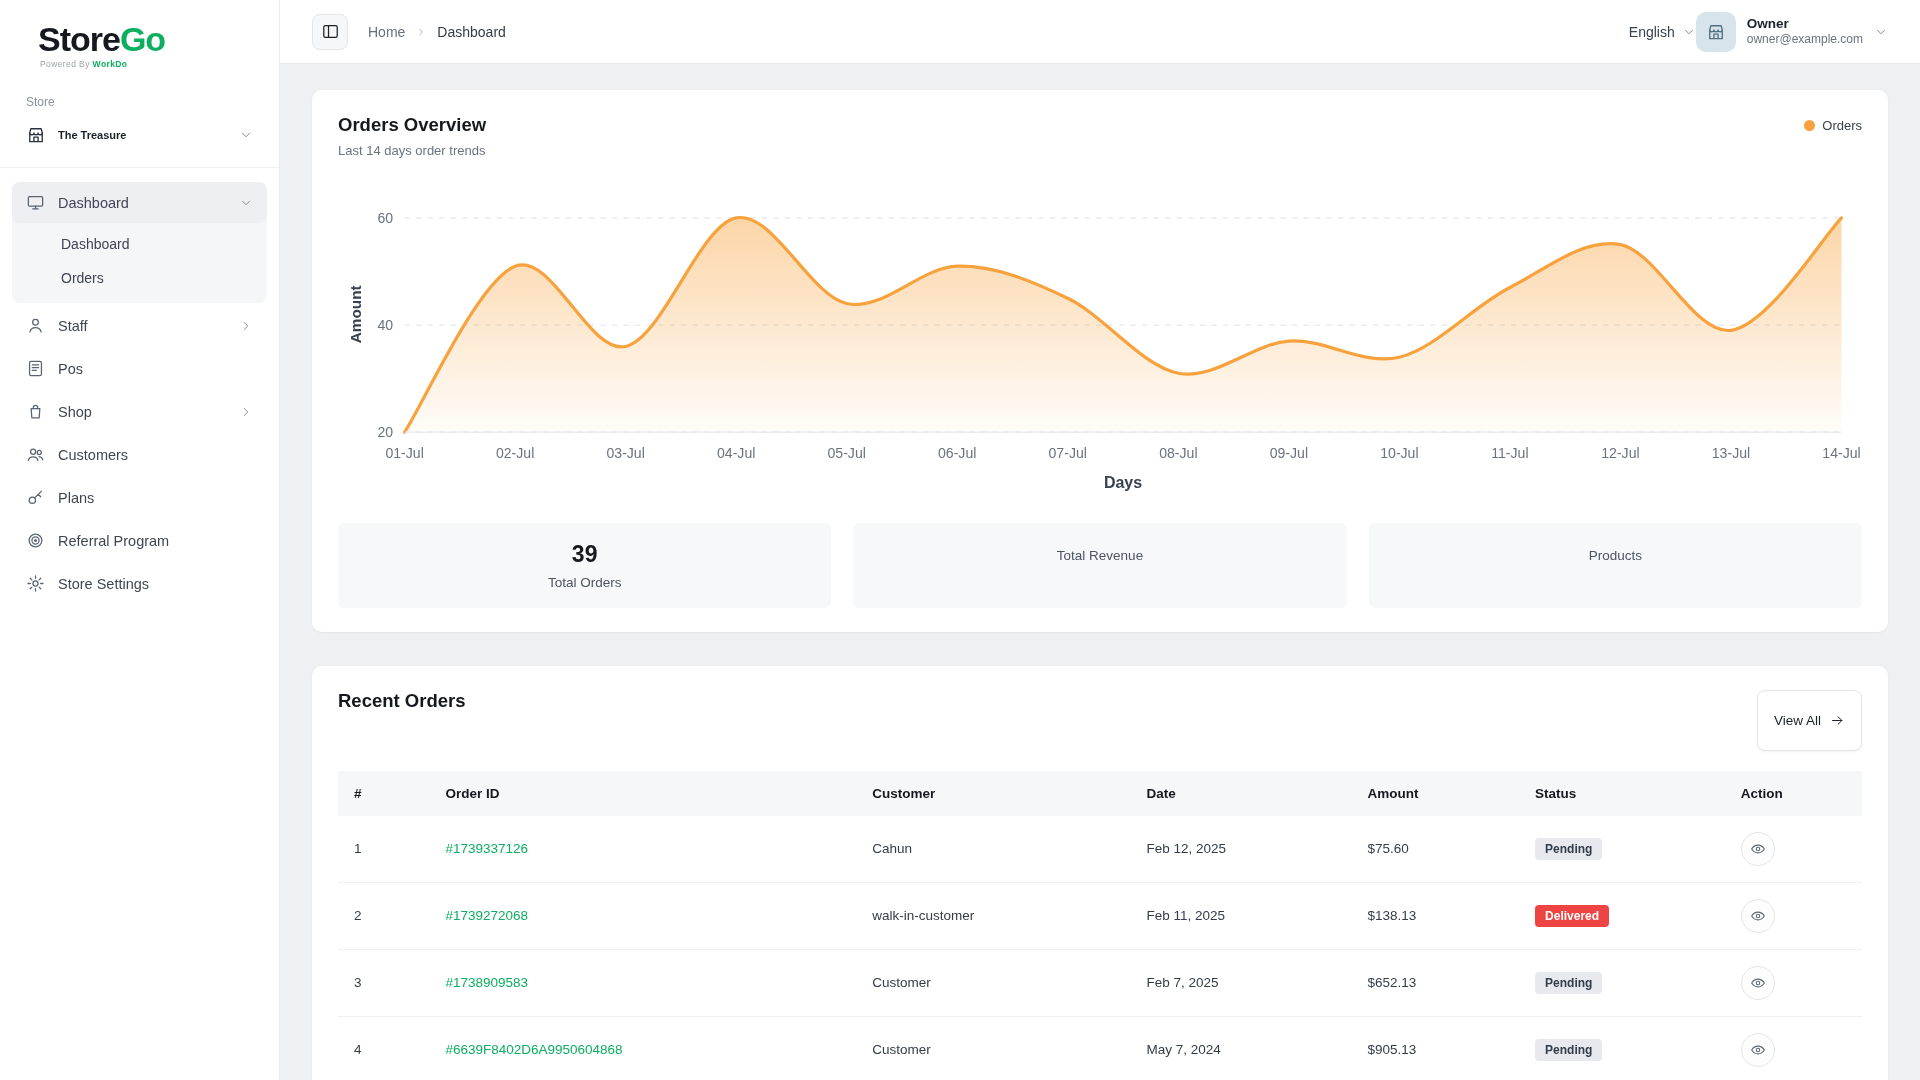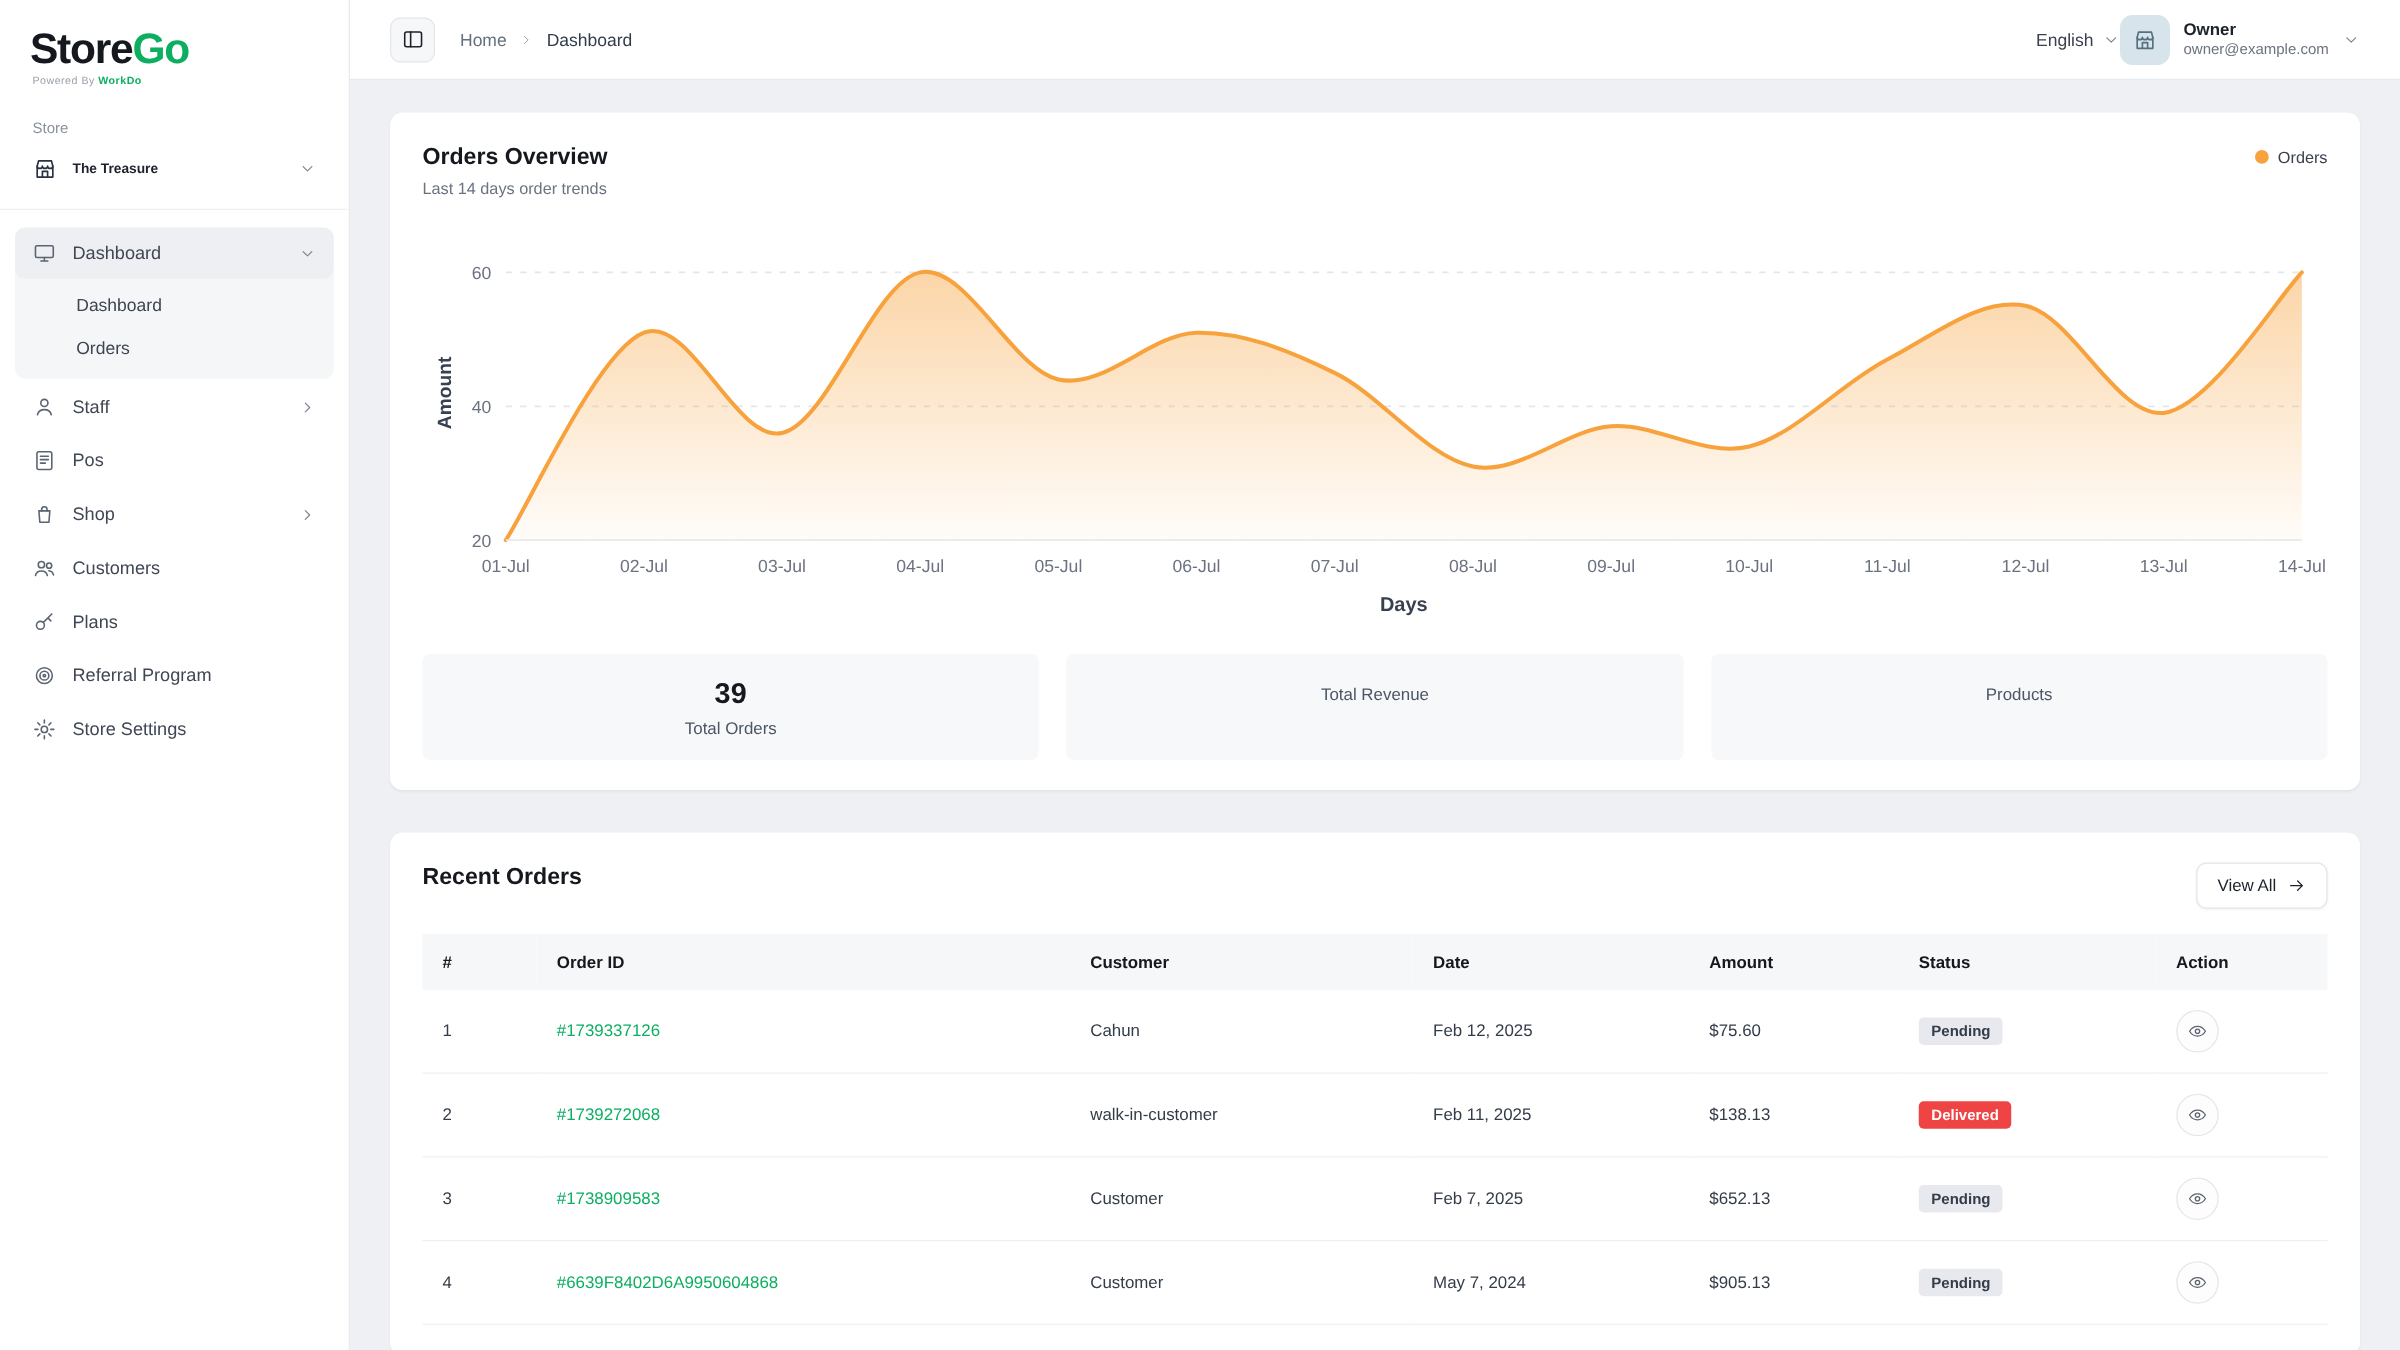--- a/index.html
+++ b/index.html
@@ -1,21 +1,21 @@
 <!DOCTYPE html>
 <html><head>
 <meta charset="utf-8">
 <style>
   * { box-sizing: border-box; margin: 0; padding: 0; }
   html, body { margin: 0; background: #eef0f4; font-family: "Liberation Sans", sans-serif; color: #1f2430; font-size: 14px; }
   .app { display: flex; min-height: 100vh; }
 
   
   .sidebar { width: 280px; flex: 0 0 280px; background: #ffffff; border-right: 1px solid #e8eaee; min-height: 100vh; }
-  .logo-block { padding: 22px 26px 8px 24px; cursor: pointer; }
+  .logo-block { padding: 22px 26px 8px 38px; cursor: pointer; }
   .logo-text { font-size: 34px; font-weight: 800; letter-spacing: -1px; color: #15181e; line-height: 1; }
   .logo-go { color: #0caf60; }
   .powered { font-size: 8.5px; color: #9aa1ab; margin-top: 3px; letter-spacing: .4px; padding-left: 2px; }
   .powered-brand { color: #0caf60; font-weight: 700; }
   .store-section { padding: 18px 0 14px 0; border-bottom: 1px solid #eef0f3; }
   .section-label { padding: 0 26px 8px 26px; font-size: 12px; color: #8a919e; }
   .store-selector { display: flex; align-items: center; gap: 12px; padding: 8px 26px; cursor: pointer; }
   .store-name { font-size: 11px; font-weight: 700; color: #1c212b; }
   .store-selector .chev { margin-left: auto; }
 
@@ -65,21 +65,21 @@
   .legend-dot { width: 11px; height: 11px; border-radius: 50%; display: inline-block; }
 
   .chart { margin-top: 18px; }
   .chart svg { width: 100%; height: auto; display: block; }
 
   .stats { margin-top: 24px; display: grid; grid-template-columns: 1fr 1fr 1fr; gap: 22px; }
   .stat-tile { background: #f7f8fa; border-radius: 6px; padding: 18px 10px; text-align: center; }
   .stat-value { font-size: 23px; font-weight: 700; letter-spacing: .2px; }
   .stat-label { margin-top: 7px; font-size: 13.5px; color: #4b5563; }
 
-  .view-all { display: inline-flex; align-items: center; gap: 9px; padding: 10px 16px; border-radius: 8px; border: 1px solid #e3e5e9; background: #fff; font-size: 13.5px; color: #1c212b; font-family: inherit; cursor: pointer; box-shadow: 0 1px 2px rgba(16,24,40,.05); }
+  .view-all { display: inline-flex; align-items: center; gap: 9px; padding: 22px 16px; border-radius: 8px; border: 1px solid #e3e5e9; background: #fff; font-size: 13.5px; color: #1c212b; font-family: inherit; cursor: pointer; box-shadow: 0 1px 2px rgba(16,24,40,.05); }
   .view-all .icon { color: #1c212b; }
 
   .orders-table { width: 100%; border-collapse: collapse; margin-top: 20px; }
   .orders-table th { background: #f6f7f9; text-align: left; padding: 15px 16px; font-size: 13.5px; font-weight: 700; color: #15181e; }
   .orders-table td { padding: 16px 16px; border-bottom: 1px solid #eef0f3; font-size: 13.5px; color: #333c49; }
   .order-link { color: #0caf60; text-decoration: none; cursor: pointer; }
   .badge { display: inline-block; padding: 4px 10px; border-radius: 4px; font-size: 12px; font-weight: 600; }
   .badge.pending { background: #e7e9ee; color: #333c49; }
   .badge.delivered { background: #ef4444; color: #ffffff; }
   .eye-btn { width: 34px; height: 34px; border-radius: 50%; border: 1px solid #e4e6ea; background: #fdfdfd; display: inline-flex; align-items: center; justify-content: center; cursor: pointer; color: #3f4654; }

